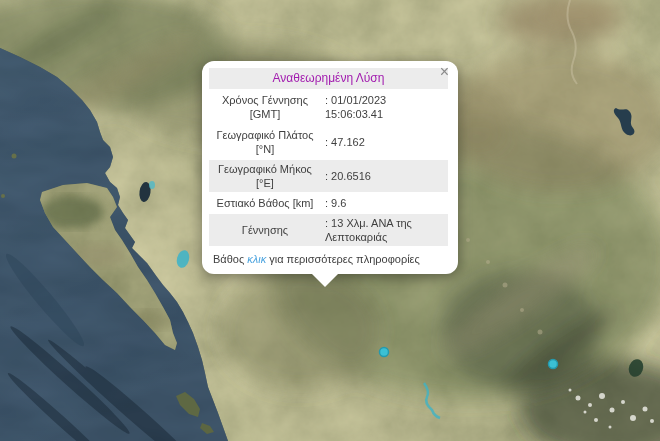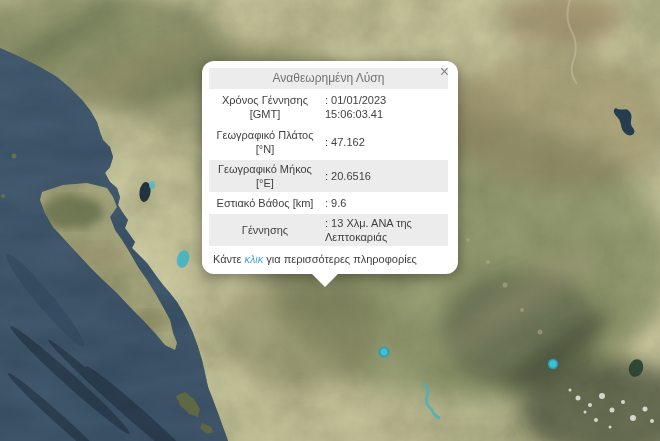--- a/index.html
+++ b/index.html
@@ -15,21 +15,21 @@
   .popup{position:absolute;left:202px;top:61px;width:256px;box-sizing:border-box;
          background:#ffffff;border-radius:12px;padding:5px 10px 9px 7px;
          box-shadow:0 3px 14px rgba(0,0,0,.4);color:#3f3f3f;}
   .popup .close{position:absolute;top:1px;right:7px;background:none;border:0;
          font-size:16px;line-height:1;color:#8a8a8a;cursor:pointer;padding:2px;
          font-family:"Liberation Sans",sans-serif;}
   .popup table{border-collapse:separate;border-spacing:0 2px;width:100%;
          font-size:11px;color:#3f3f3f;}
   .popup td{padding:2px 4px;vertical-align:middle;line-height:1.28;}
   .popup tr.g td{background:#ececec;}
-  .popup td.title{text-align:center;color:#737373;font-size:12px;padding:3px 4px;}
+  .popup td.title{text-align:center;color:#a21caf;font-size:12px;padding:3px 4px;}
   .popup td.l{width:104px;text-align:center;}
   .popup .footer{font-size:11px;margin:5px 0 0 4px;color:#3f3f3f;}
   .popup .footer a{color:#4aa3df;text-decoration:none;cursor:pointer;font-style:italic;}
   .popup .arrow{position:absolute;left:109px;bottom:-13px;width:0;height:0;
          border-left:14px solid transparent;border-right:14px solid transparent;
          border-top:14px solid #ffffff;}
 </style>
 </head>
 <body>
 
@@ -179,18 +179,18 @@
           <td class="l">Εστιακό Βάθος [km]</td>
           <td class="v">: 9.6</td>
           </tr>
         <tr class="g">
           <td class="l">Γέννησης</td>
           <td class="v">: 13 Χλμ. ΑΝΑ της Λεπτοκαριάς</td>
           </tr>
       </tbody>
     </table>
     <div class="footer">
-      <span>Κάντε </span><a>κλικ</a><span> για περισσότερες πληροφορίες</span>
+      <span>Βάθος </span><a>κλικ</a><span> για περισσότερες πληροφορίες</span>
     </div>
     <div class="arrow"></div>
   </div>
 
 </div>
 
 </body></html>

